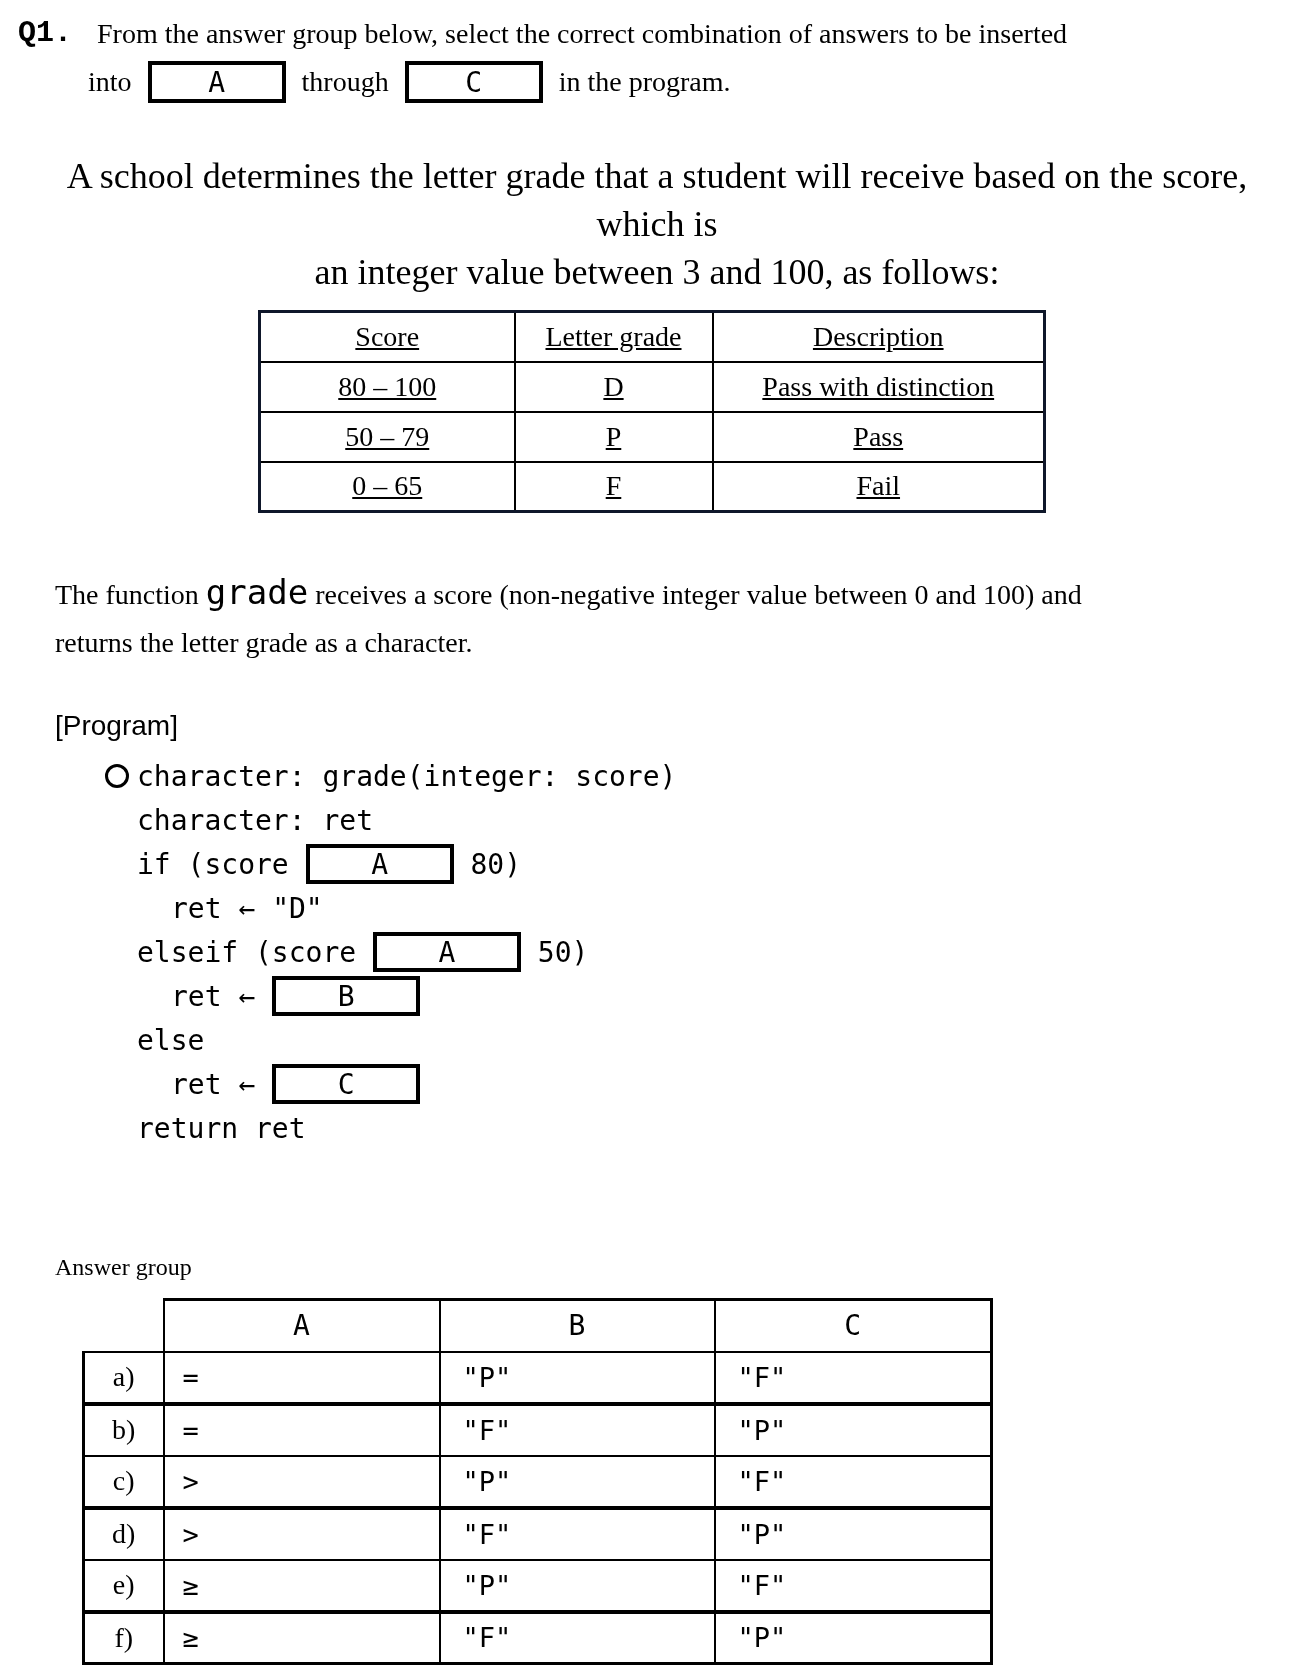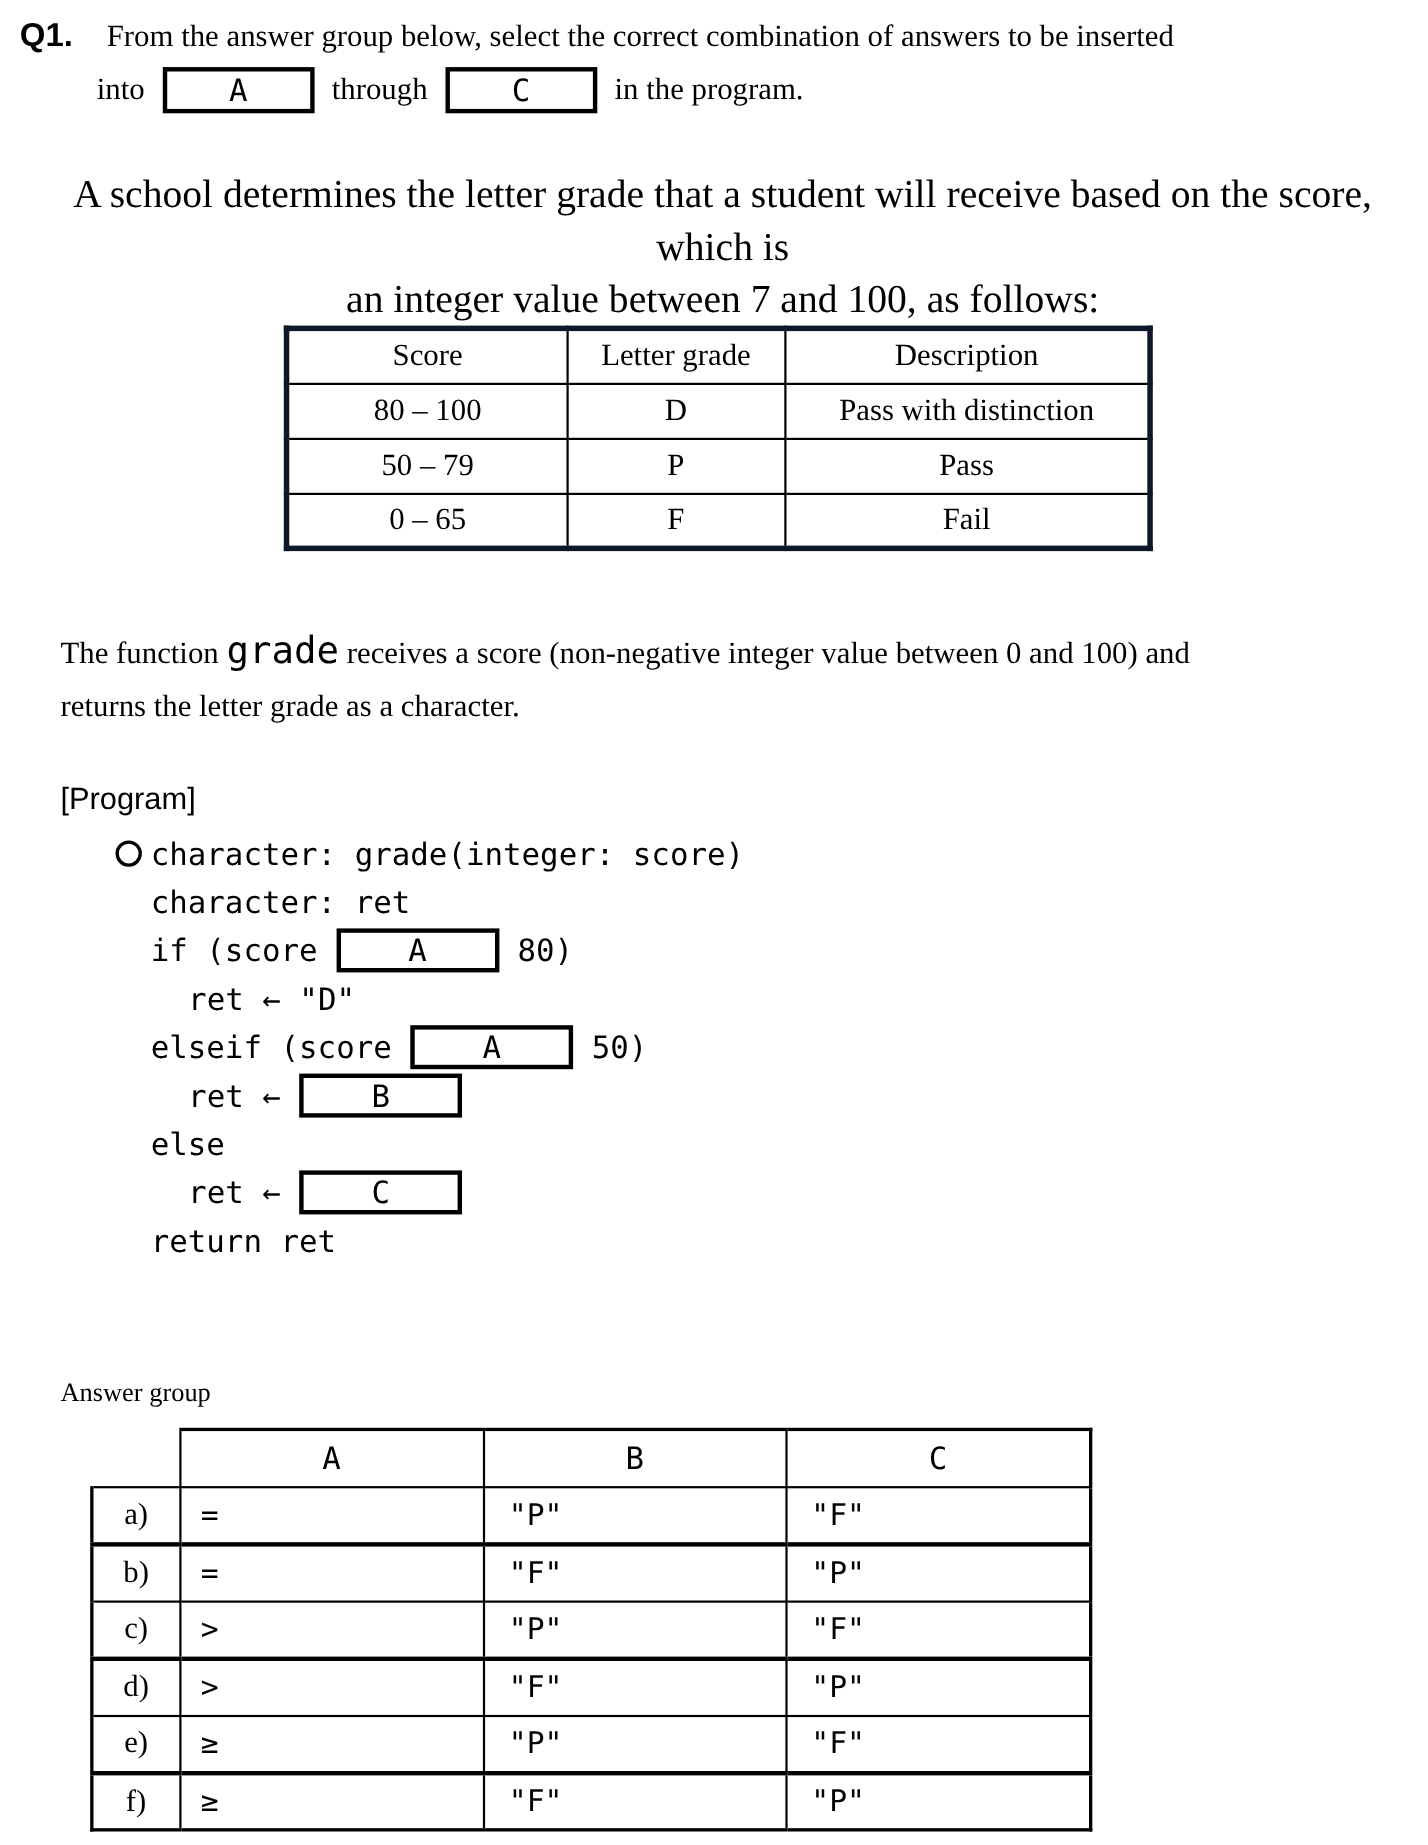--- a/index.html
+++ b/index.html
@@ -5,34 +5,34 @@
   * { margin:0; padding:0; box-sizing:border-box; }
   html,body { background:#ffffff; }
   body {
     width:1298px; height:1677px; position:relative;
     color:#000; font-family:"Liberation Serif", serif; font-size:28px;
   }
   .abs { position:absolute; }
   .pre { white-space:pre; }
 
   
-  .q-num { left:18px; top:16px; font-family:Liberation Sans, sans-serif; font-weight:bold; font-size:30px; }
+  .q-num { left:18px; top:16px; font-family:Liberation Mono, monospace; font-weight:bold; font-size:30px; }
   .q-line1 { left:97px; top:18px; font-size:28px; }
   .q-line2 { left:88px; top:58px; height:48px; display:flex; align-items:center; gap:16px; font-size:28px; }
   .blank-box-lg {
     width:138px; height:42px; border:4px solid #000;
     display:inline-flex; align-items:center; justify-content:center;
     font-family:"DejaVu Sans Mono", monospace; font-size:28px;
   }
 
   
   .intro { left:52px; top:152px; width:1210px; font-size:36px; line-height:48px;text-align:center; }
 
   
-  .grade-table { left:258px; top:296px; border-collapse:collapse; table-layout:fixed; border:5px solid #0f172a; }
+  .grade-table { left:258px; top:310px; border-collapse:collapse; table-layout:fixed; border:3px solid #0f172a;text-decoration:underline; }
   .grade-table td { border:2px solid #000; height:50px; text-align:center; vertical-align:middle; font-size:28px; }
 
   
   .func-desc { left:55px; top:568px; width:1210px; font-size:28px; line-height:48px; }
   .inline-code { font-family:"DejaVu Sans Mono", monospace; font-size:34px; }
 
   
   .program-label { left:55px; top:710px; font-family:"Liberation Sans", sans-serif; font-size:28px; }
   .code { left:105px; top:754px; font-family:"DejaVu Sans Mono", monospace; font-size:28px; }
   .code-line { display:flex; align-items:center; height:44px; white-space:pre; }
@@ -73,21 +73,21 @@
 <div class="abs q-line2">
   <span>into</span>
   <span class="blank-box-lg">A</span>
   <span>through</span>
   <span class="blank-box-lg">C</span>
   <span>in the program.</span>
 </div>
 
 <div class="abs intro">
   <div>A school determines the letter grade that a student will receive based on the score, which is</div>
-  <div>an integer value between 7 and 100, as follows:</div>
+  <div>an integer value between 3 and 100, as follows:</div>
 </div>
 
 <table class="abs grade-table">
   <colgroup>
       <col style="width:255px">
       <col style="width:198px">
       <col style="width:332px">
     </colgroup>
   <tbody>
       <tr>

